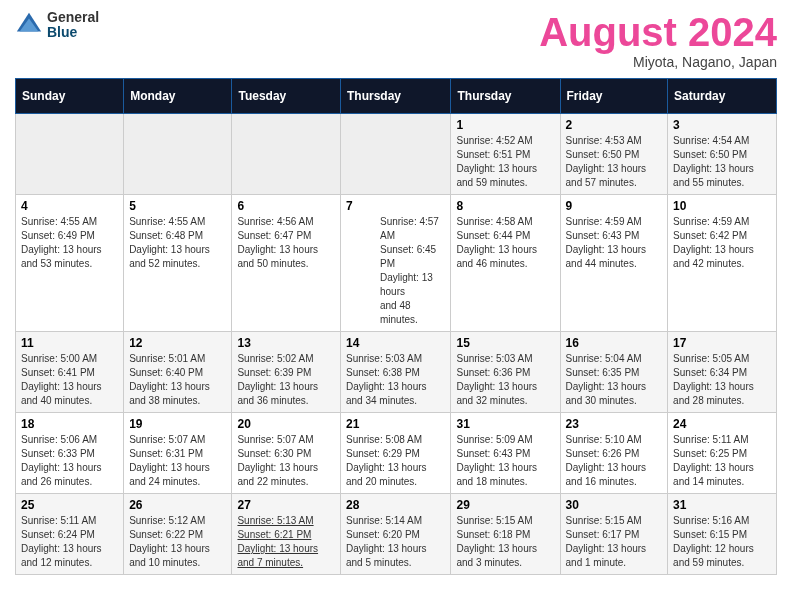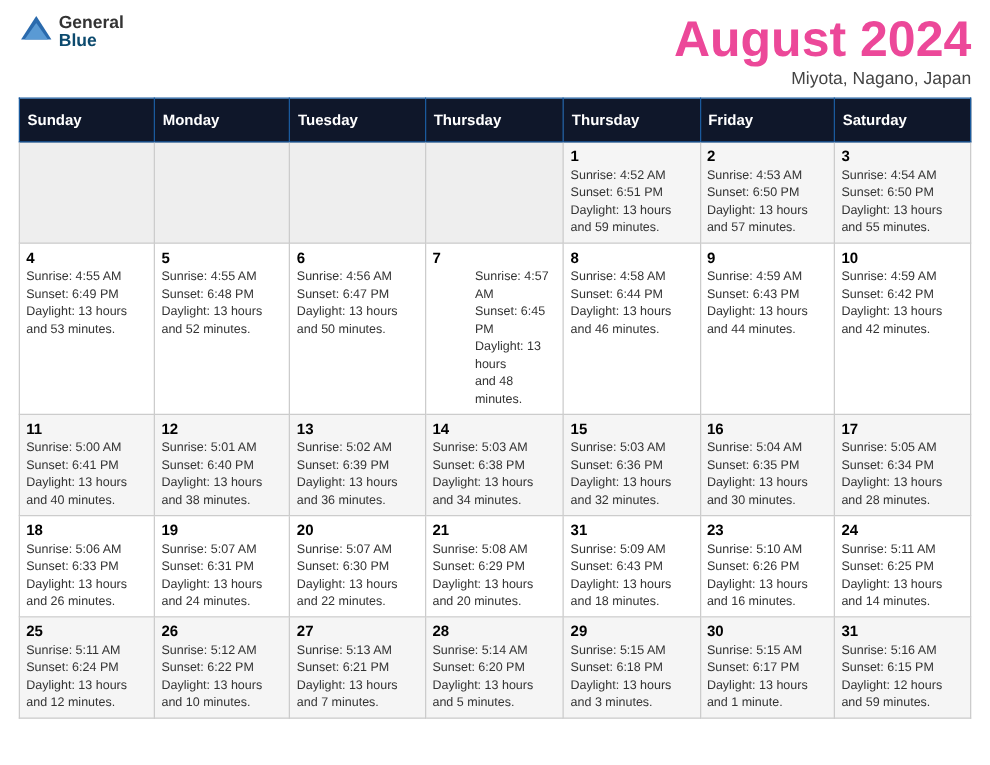--- a/index.html
+++ b/index.html
@@ -314,21 +314,21 @@
         </td>
         <td>
           <div class="day-number">26</div>
           <div class="day-info" style="white-space: pre-line;">Sunrise: 5:12 AM
 Sunset: 6:22 PM
 Daylight: 13 hours
 and 10 minutes.</div>
         </td>
         <td>
           <div class="day-number">27</div>
-          <div class="day-info" style="white-space: pre-line;">Sunrise: 5:13 AM
+          <div class="day-info" style="white-space: pre-line; text-decoration: underline;">Sunrise: 5:13 AM
 Sunset: 6:21 PM
 Daylight: 13 hours
 and 7 minutes.</div>
         </td>
         <td>
           <div class="day-number">28</div>
           <div class="day-info" style="white-space: pre-line;">Sunrise: 5:14 AM
 Sunset: 6:20 PM
 Daylight: 13 hours
 and 5 minutes.</div>

